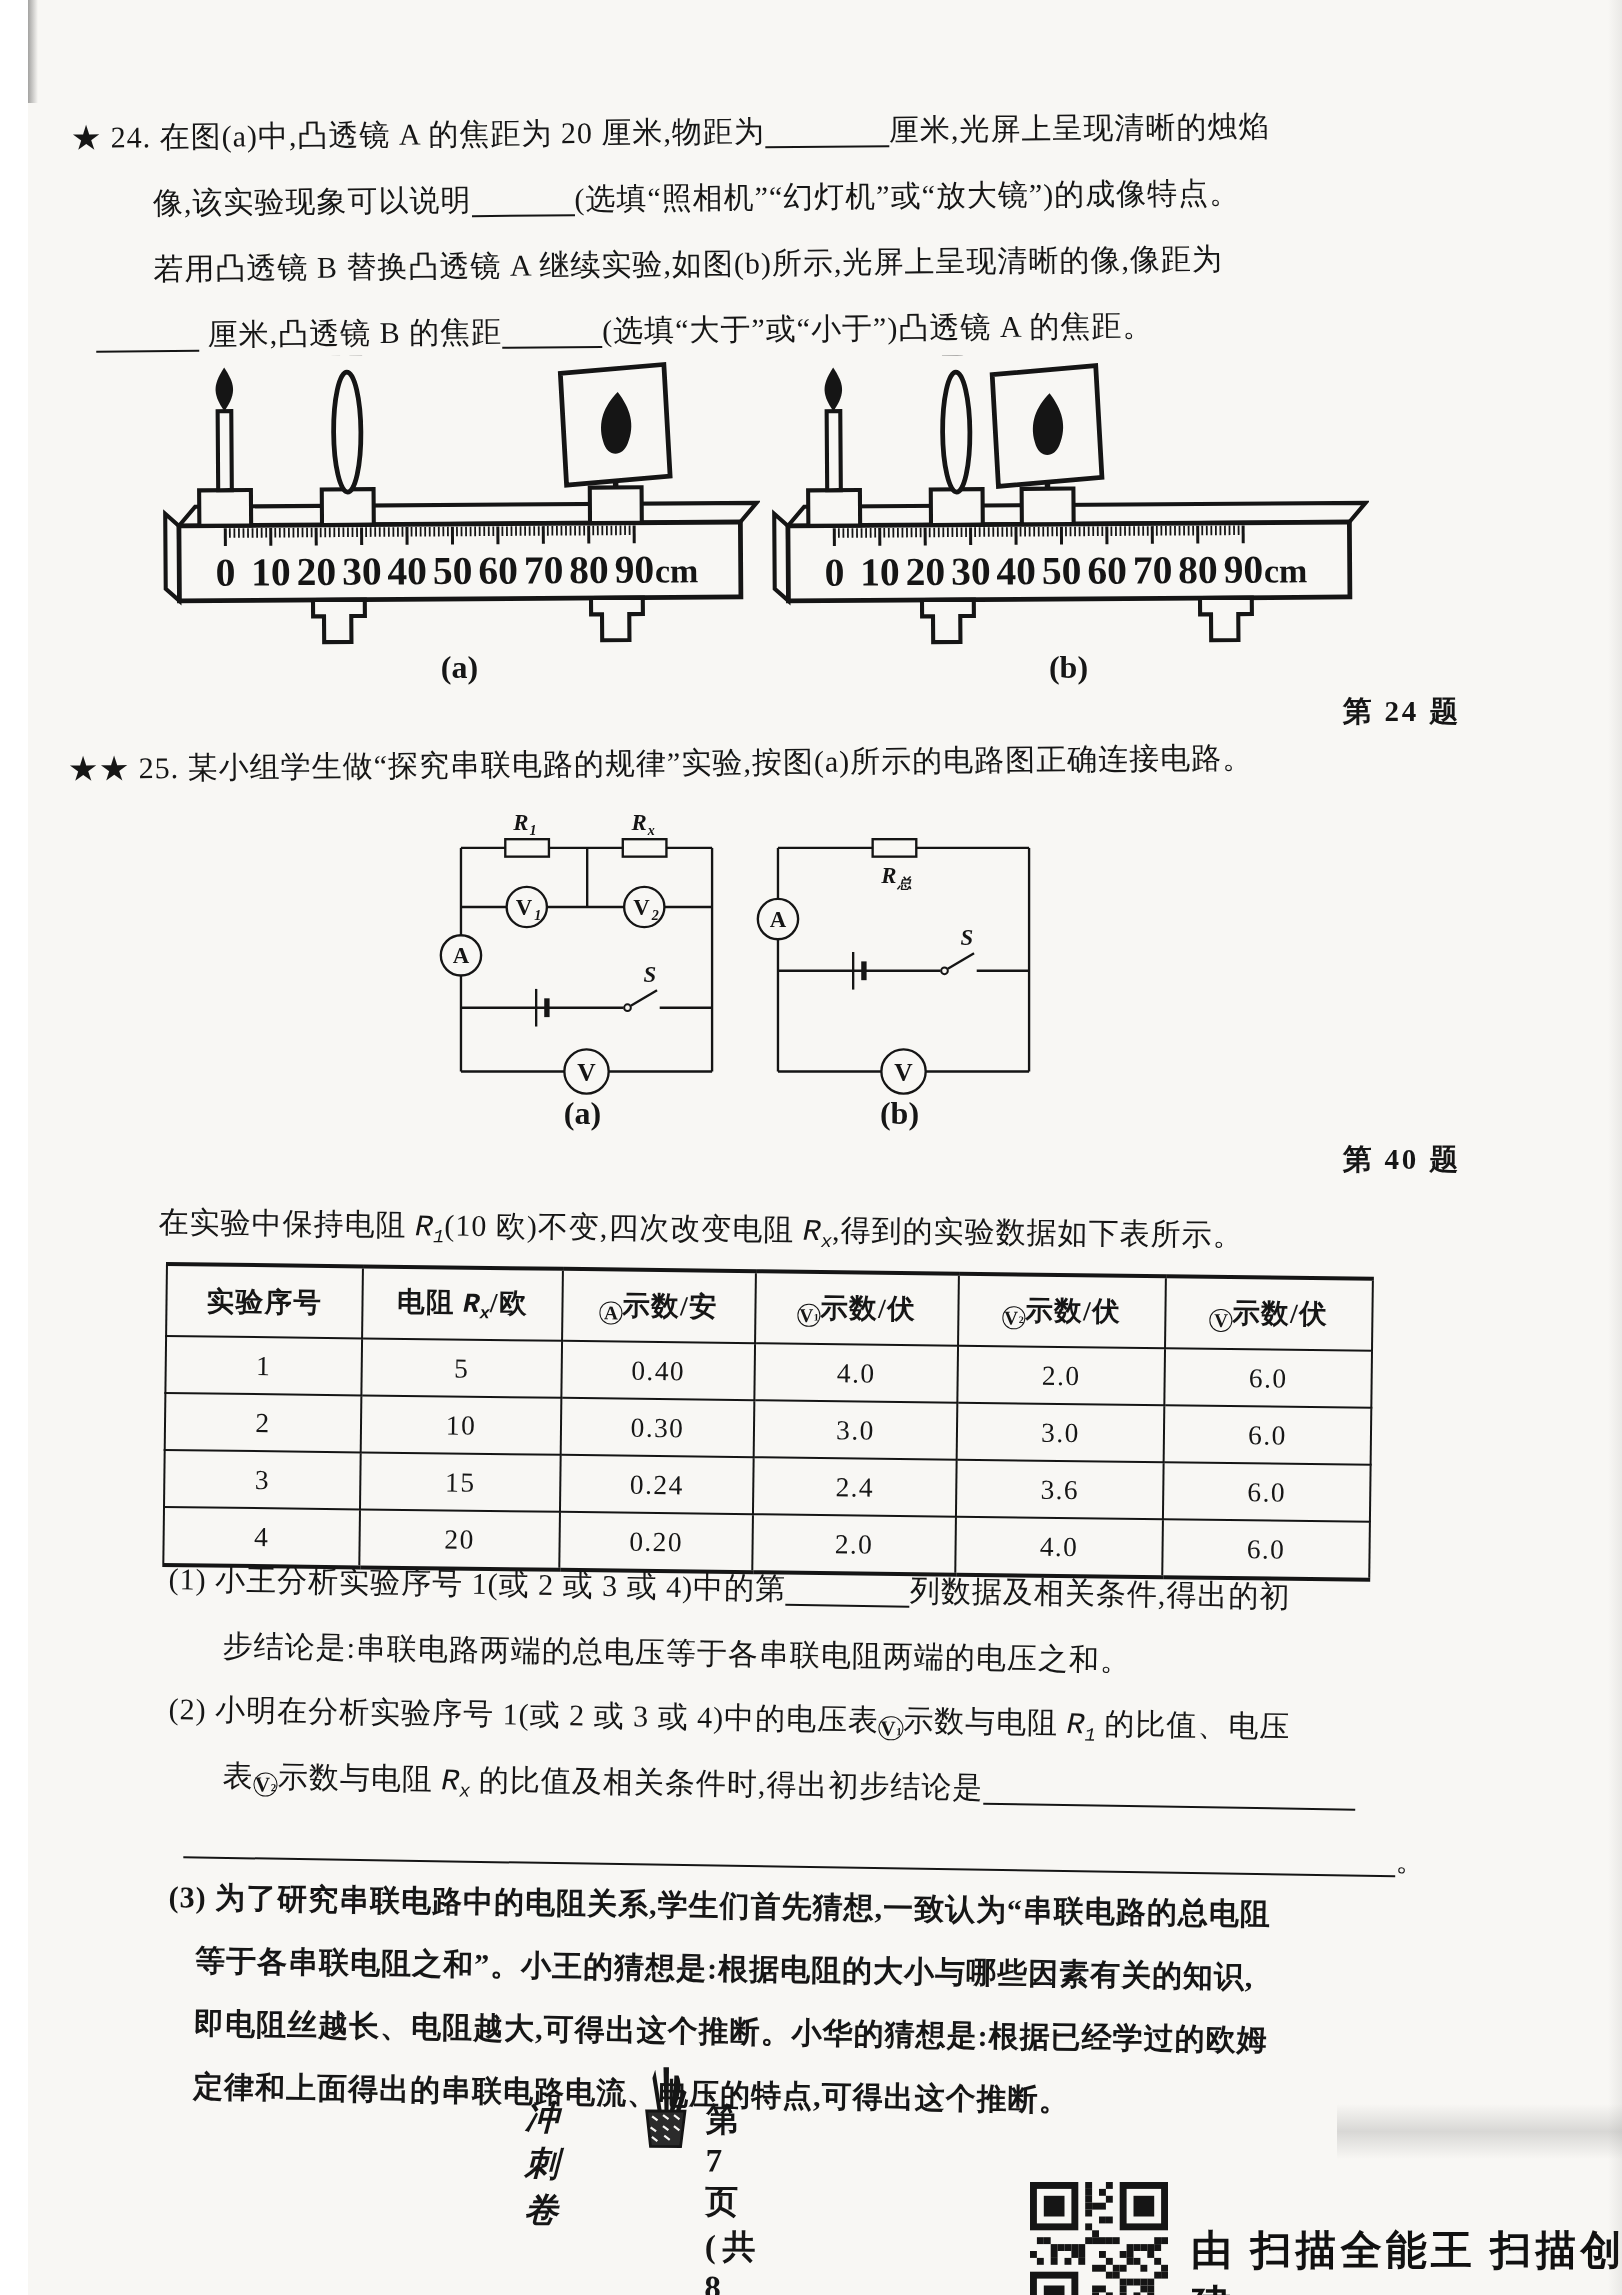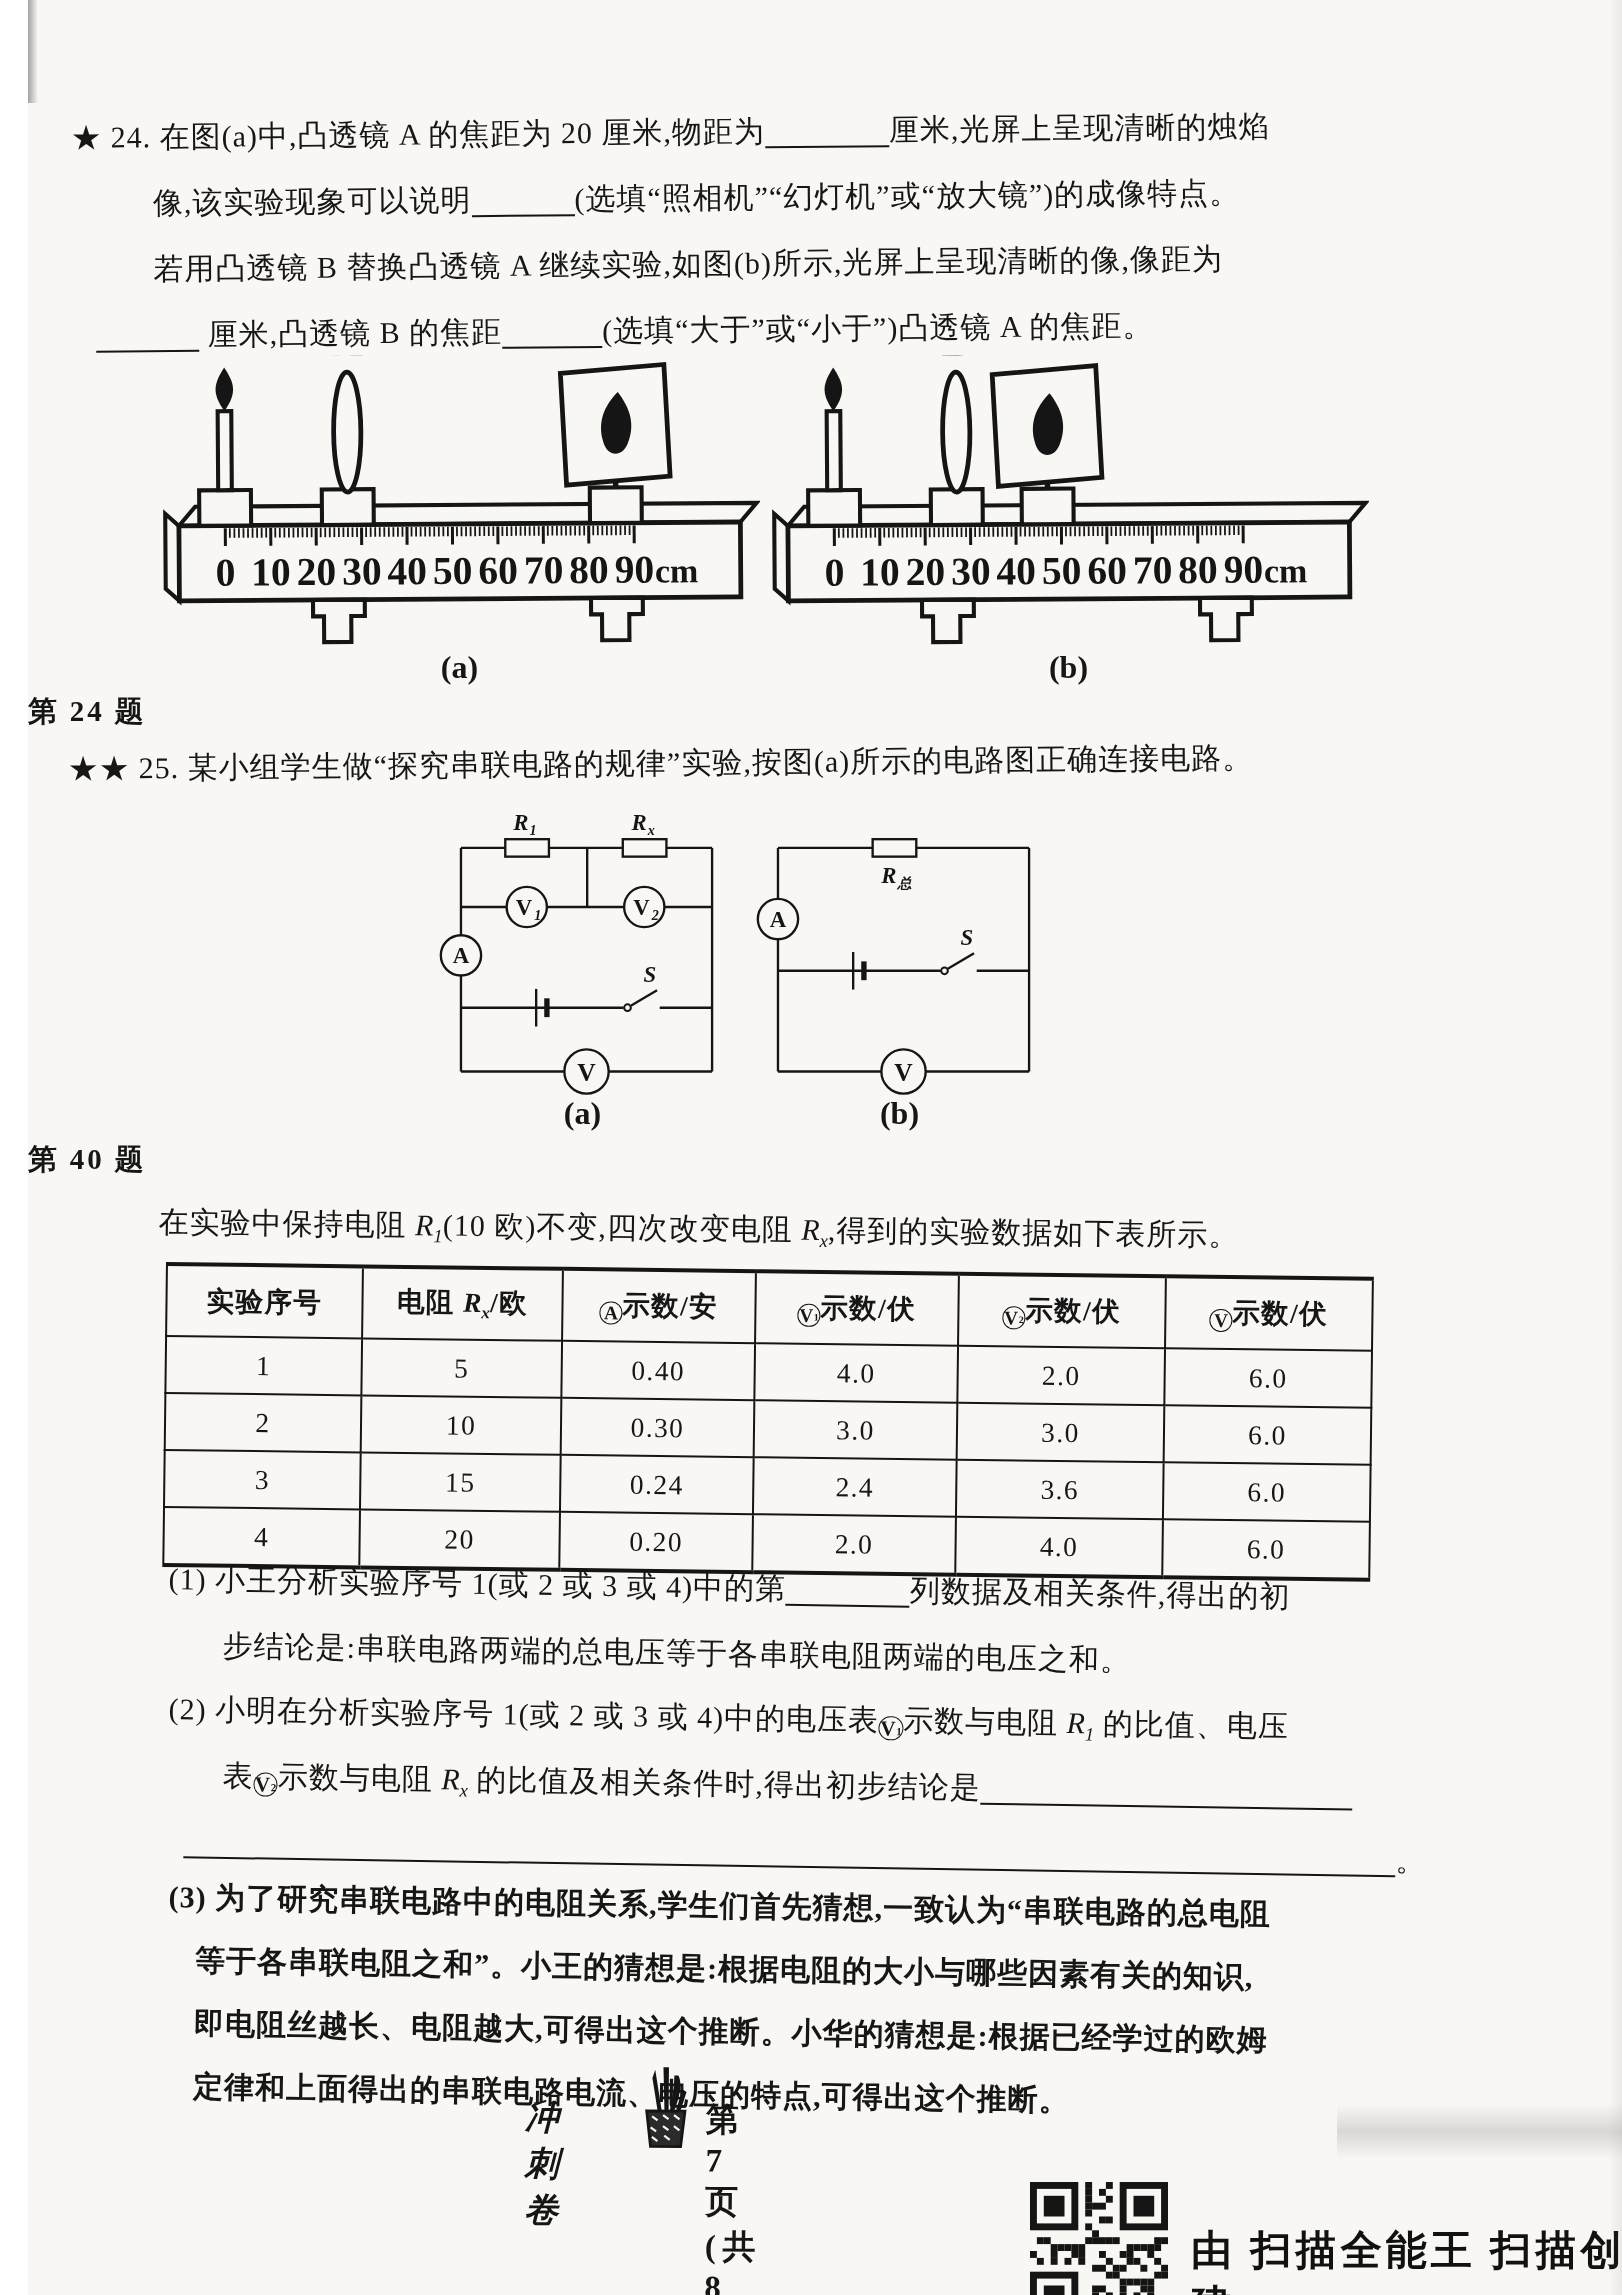--- a/index.html
+++ b/index.html
@@ -5,23 +5,23 @@
   html,body{margin:0;padding:0;}
   #page{position:relative;width:1623px;height:2295px;background:#f8f7f4;overflow:hidden;
         font-family:"Liberation Serif","DejaVu Serif",serif;color:#161616;margin-left:28px;}
   .block{position:absolute;font-size:30px;letter-spacing:1px;color:#161616;}
   .tline{white-space:nowrap;line-height:43px;margin-bottom:23px;height:43px;}
   .blank{display:inline-block;height:5.5px;border-bottom:2.8px solid #151515;vertical-align:-6.9px;}
   .meter{display:inline-flex;align-items:center;justify-content:center;width:1.06em;height:1.06em;
          border:0.065em solid #151515;border-radius:50%;font-size:0.70em;font-weight:bold;
          vertical-align:-0.22em;line-height:1;letter-spacing:0;}
   .meter sub{font-size:0.52em;line-height:1;margin-left:0.7px;transform:translateY(0.25em);}
-  .var{font-style:italic;letter-spacing:0;}
+  .var{font-style:italic;letter-spacing:0;font-family:Liberation Mono, monospace;}
   .var sub{font-size:0.62em;letter-spacing:0;}
-  .caption{position:absolute;font-size:29px;font-weight:700;letter-spacing:2.8px;text-align:left;}
+  .caption{position:absolute;font-size:29px;font-weight:700;letter-spacing:2.8px;text-align:right;}
   .figlabel{position:absolute;font-size:32px;font-weight:700;text-align:center;}
   .rot-a{transform:rotate(-0.55deg);transform-origin:0 0;}
   .rot-b{transform:rotate(0.7deg);transform-origin:0 0;}
   .rot-c{transform:rotate(0.9deg);transform-origin:0 0;}
   
   #dtable{border-collapse:collapse;background:#f8f7f4;}
   #dtable th,#dtable td{border:2.1px solid #151515;text-align:center;vertical-align:middle;
         font-size:27.5px;letter-spacing:1.4px;padding:0;}
   #dtable th{height:69px;font-weight:600;}
   #dtable td{height:55px;font-weight:500;}

